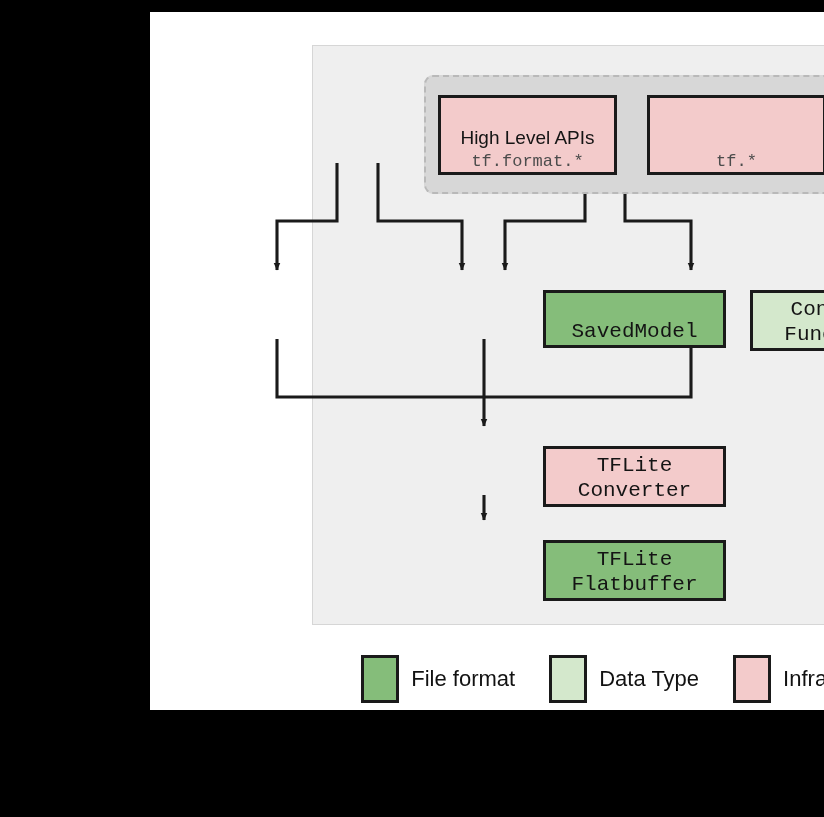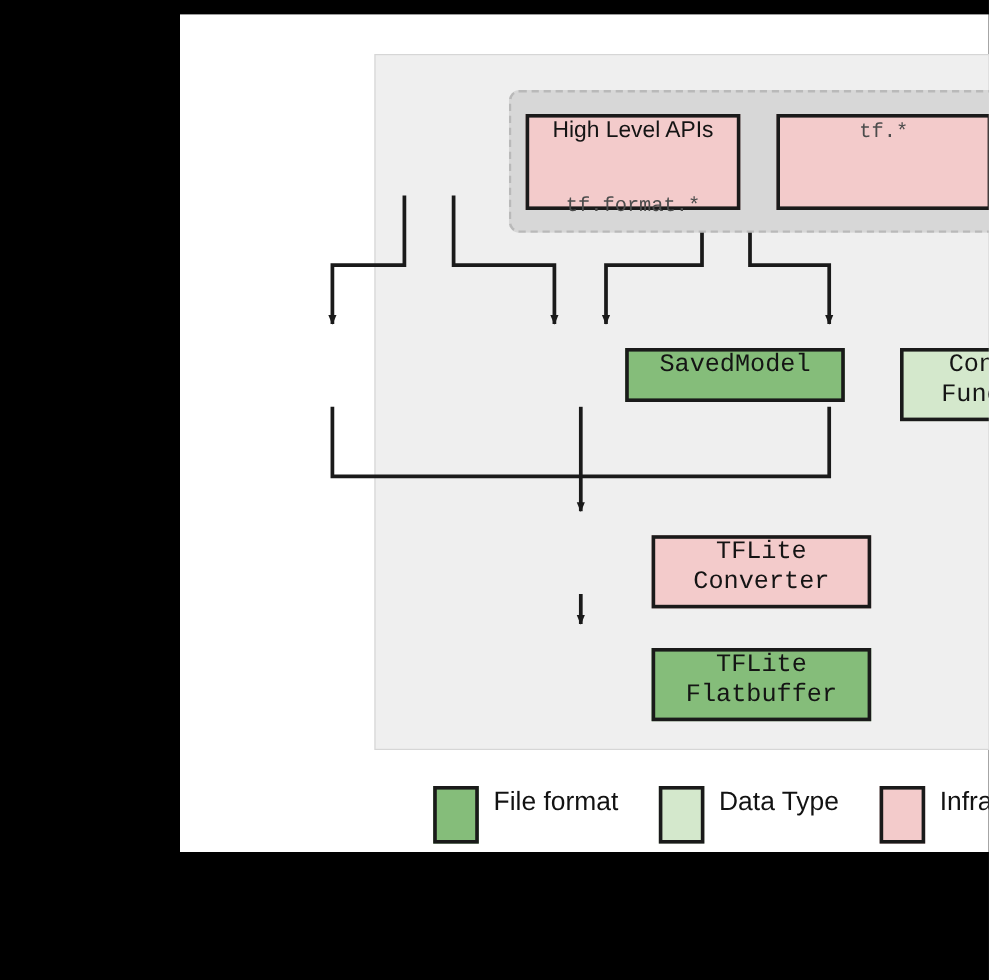--- a/index.html
+++ b/index.html
@@ -62,24 +62,23 @@
   }
 
   
   .node {
     position: absolute;
     box-sizing: border-box;
     border: 3px solid #1a1a1a;
     display: flex;
     flex-direction: column;
     align-items: center;
-    justify-content: flex-start;
+    justify-content: flex-end;
     text-align: center;
     line-height: 1.18;
-    gap: 40px;
   }
   .node .title-sans {
     font-family: "Liberation Sans", sans-serif;
     font-size: 19px;
     color: #141414;
   }
   .node .sub-mono {
     font-family: "Liberation Mono", monospace;
     font-size: 17px;
     color: #4c4c4c;
@@ -93,40 +92,40 @@
   }
 
   .fill-infra { background: #f3cbcb; }
   .fill-datatype { background: #d4e8cc; }
   .fill-fileformat { background: #85bd7a; }
 
   
   #node-high-level-apis { left: 288px; top: 83px;  width: 179px; height: 80px; }
   #node-low-level-apis  { left: 497px; top: 83px;  width: 179px; height: 80px; }
   #node-keras-model     { left: 186px; top: 278px; width: 182px; height: 61px; }
-  #node-savedmodel      { left: 371px; top: 278px; width: 183px; height: 45px; }
+  #node-savedmodel      { left: 393px; top: 278px; width: 183px; height: 58px; }
   #node-concrete-fns    { left: 600px; top: 278px; width: 182px; height: 61px; }
   #node-tflite-converter{ left: 393px; top: 434px; width: 183px; height: 61px; }
   #node-tflite-flatbuffer{left: 393px; top: 528px; width: 183px; height: 61px; }
 
   
   #legend {
     position: absolute;
     left: 162px;
     top: 637px;
     width: 650px;
     height: 60px;
     display: flex;
     align-items: center;
     justify-content: center;
     gap: 0px;
   }
   .legend-item {
     display: flex;
-    align-items: flex-start;
+    align-items: center;
     margin-right: 34px;
   }
   .legend-item:last-child { margin-right: 0; }
   .legend-swatch {
     width: 38px;
     height: 48px;
     border: 3px solid #1a1a1a;
     box-sizing: border-box;
     margin-right: 12px;
   }

